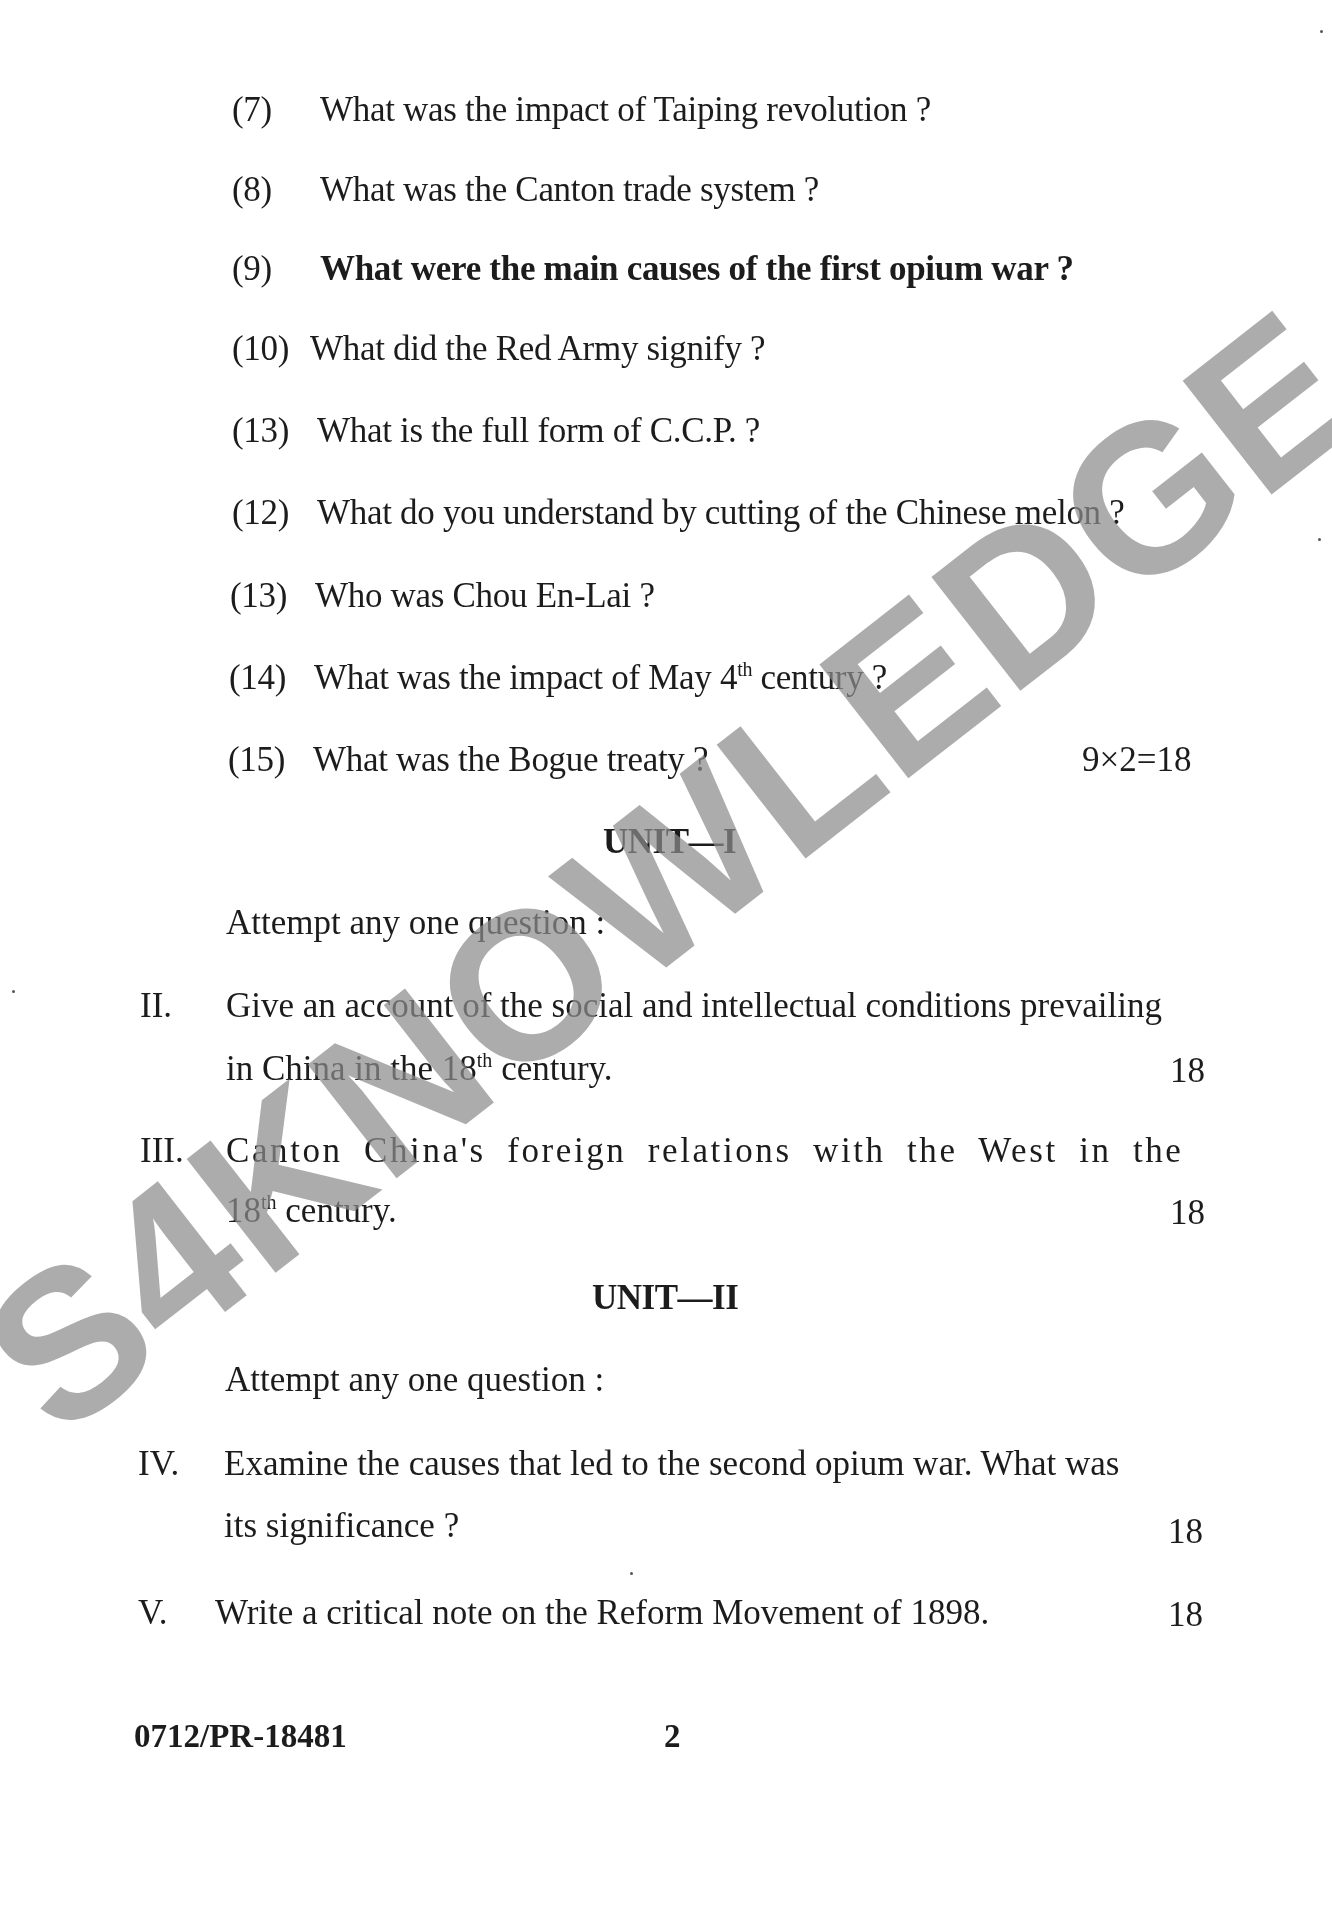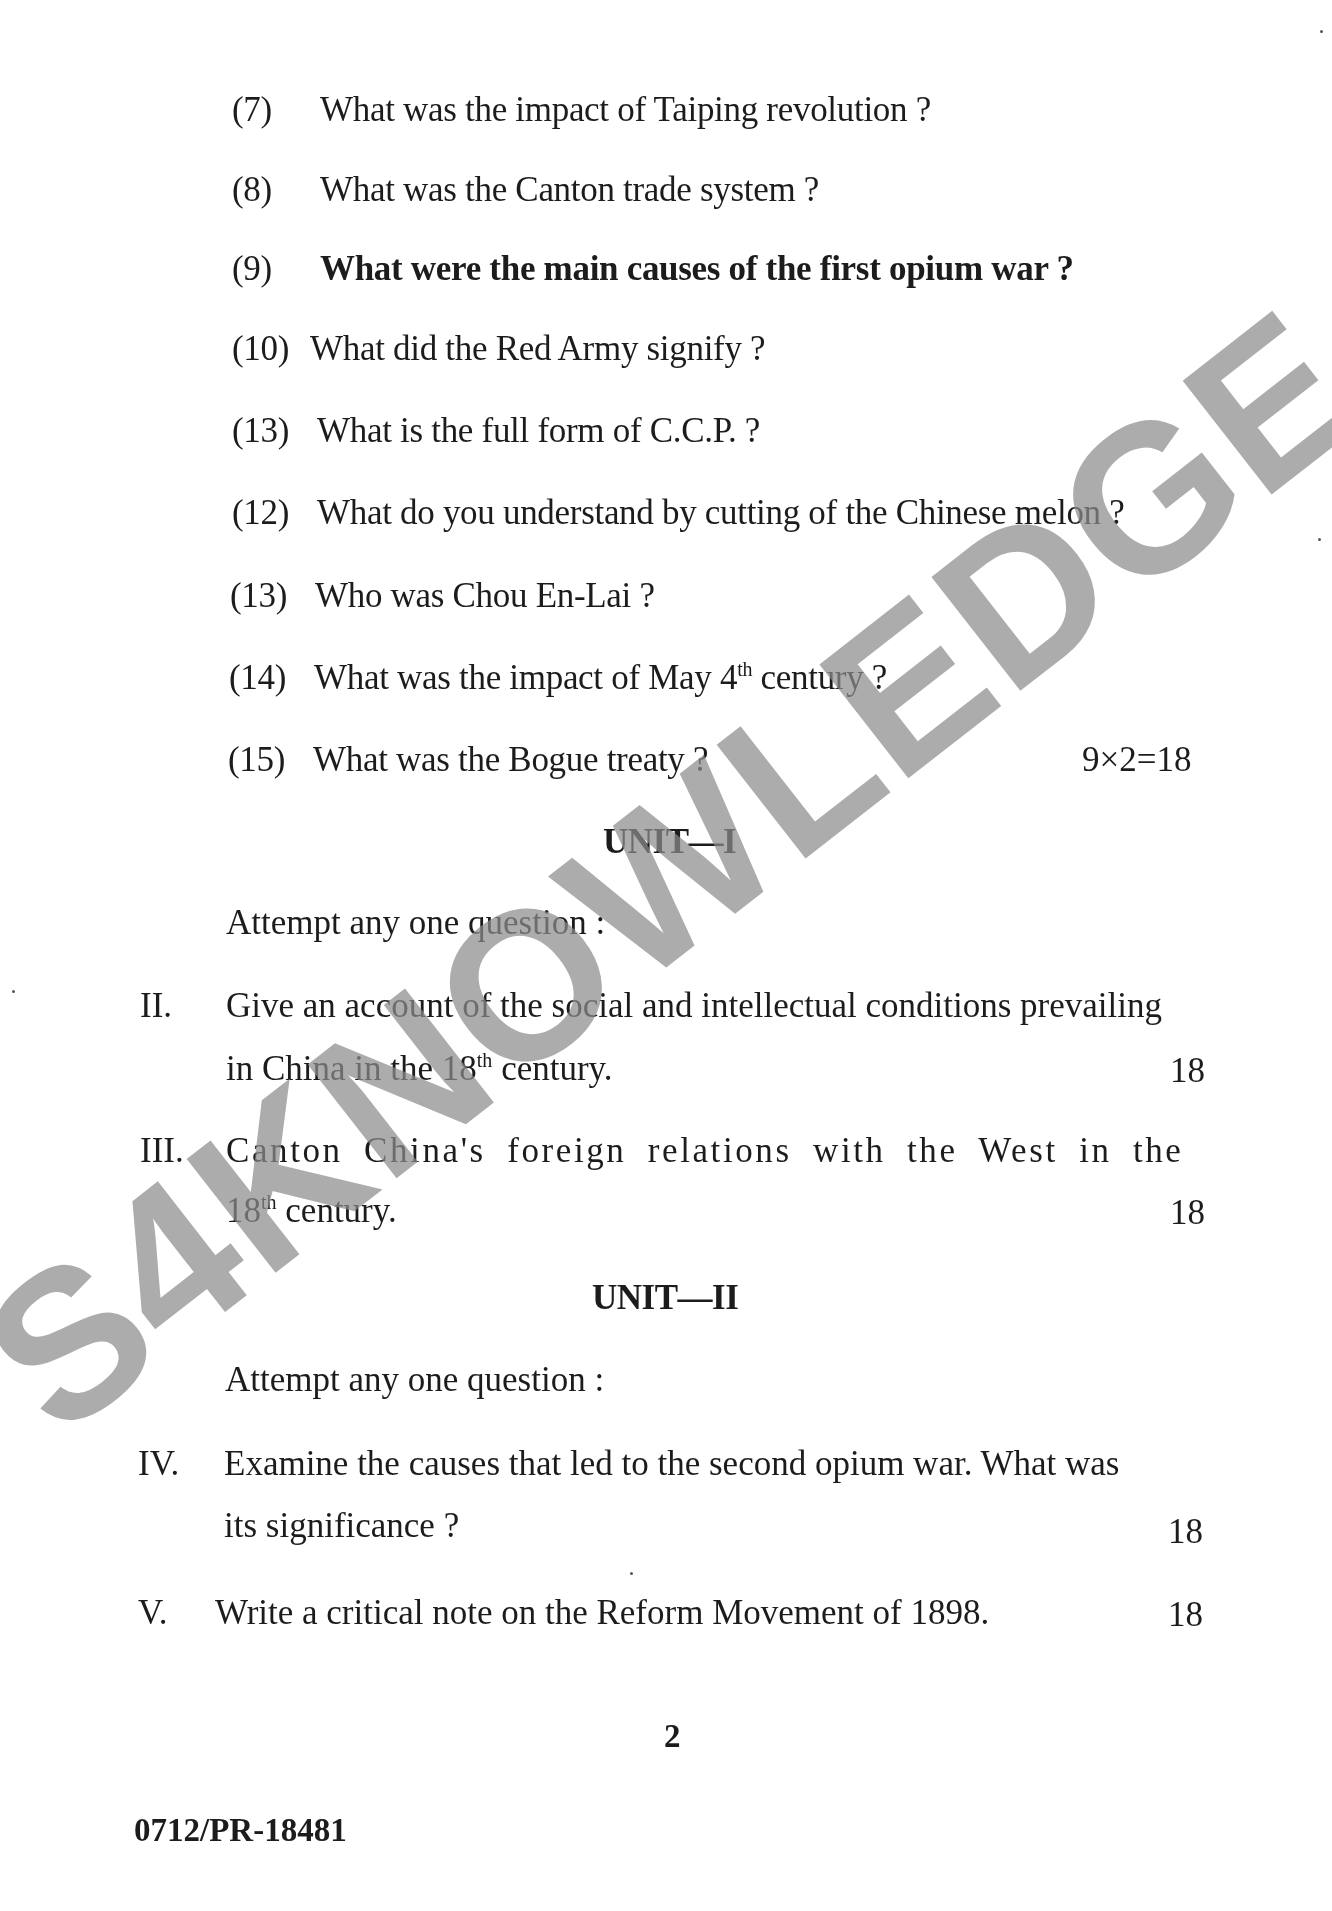--- a/index.html
+++ b/index.html
@@ -13,21 +13,21 @@
     .q .num { position: absolute; left: 0; }
     .q .txt { position: absolute; }
     .marks { position: absolute; font-size: 35px; white-space: nowrap; }
     .unit { position: absolute; font-size: 35px; font-weight: bold; white-space: nowrap; letter-spacing: -0.5px; }
     .instr { position: absolute; font-size: 35px; white-space: nowrap; }
     .instr b { font-weight: normal; }
     .long { position: absolute; font-size: 35px; white-space: nowrap; }
     .long .roman { position: absolute; left: 0; }
     .long .line { position: absolute; }
     sup { font-size: 20px; line-height: 0; }
-    .footer-code { position: absolute; left: 134px; top: 1812px; font-size: 33px; font-weight: bold; }
+    .footer-code { position: absolute; left: 134px; top: 1718px; font-size: 33px; font-weight: bold; }
     .footer-page { position: absolute; left: 664px; top: 1718px; font-size: 33px; font-weight: bold; }
     .watermark {
       position: absolute; left: -60px; top: 1290px;
       transform-origin: 0 0; transform: rotate(-38deg);
       font-family: "Liberation Sans", "DejaVu Sans", sans-serif;
       font-weight: bold; font-size: 210px; letter-spacing: 2px;
       color: rgba(140,140,140,0.72);
       white-space: nowrap; pointer-events: none;
     }
     .speck { position: absolute; width: 3px; height: 3px; background: #555; border-radius: 50%; }

